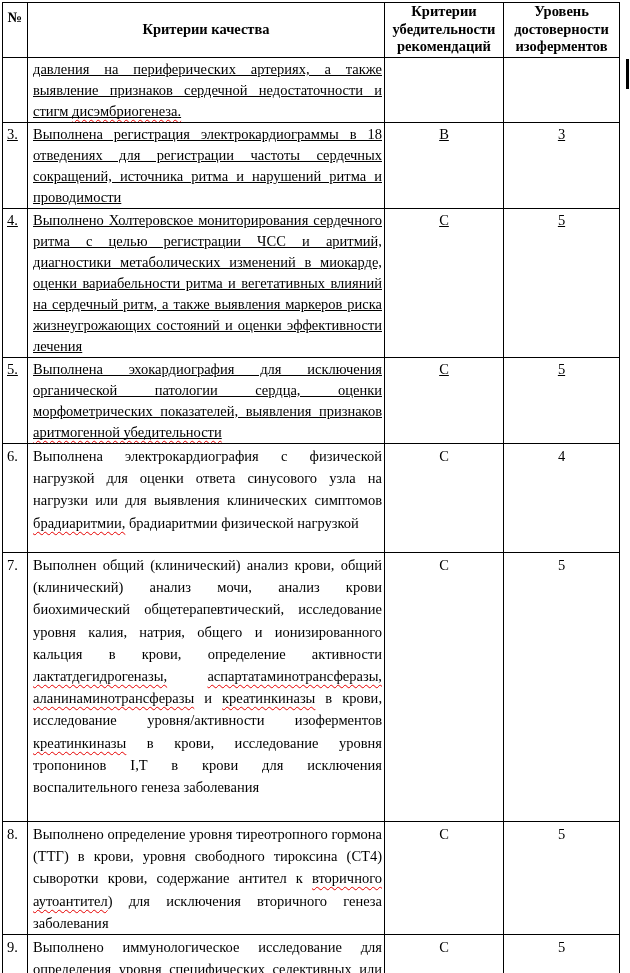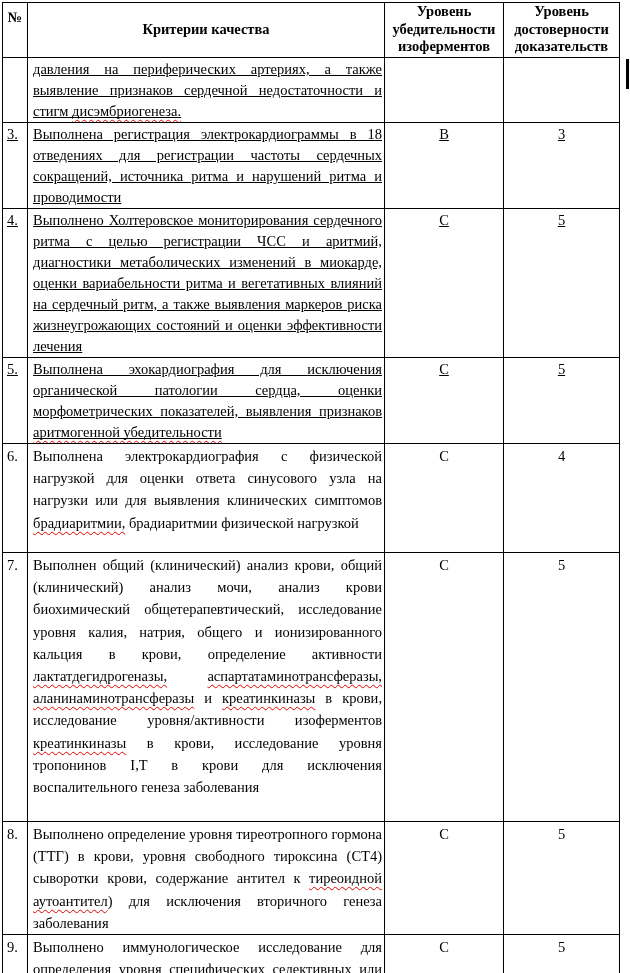--- a/index.html
+++ b/index.html
@@ -91,22 +91,22 @@
     <colgroup>
       <col style="width:25px">
       <col style="width:357px">
       <col style="width:119px">
       <col style="width:116px">
     </colgroup>
     <thead>
       <tr>
         <th class="h-num">№</th>
         <th class="h-crit">Критерии качества</th>
-        <th>Уровень убедительности изоферментов</th>
-        <th>Уровень достоверности доказательств</th>
+        <th>Критерии убедительности рекомендаций</th>
+        <th>Уровень достоверности изоферментов</th>
       </tr>
     </thead>
     <tbody id="table-body">
         <tr class="tight">
     <td class="num"></td>
     <td class="crit"><span>давления на периферических артериях, а также выявление признаков сердечной недостаточности и стигм </span><span class="miss">дисэмбриогенеза.</span></td>
     <td class="lvl"></td>
     <td class="lvl"></td>
   </tr>
         <tr class="tight">
@@ -134,21 +134,21 @@
     <td class="lvl">4</td>
   </tr>
         <tr class="loose">
     <td class="num">7.</td>
     <td class="crit"><span>Выполнен общий (клинический) анализ крови, общий (клинический) анализ мочи, анализ крови биохимический общетерапевтический, исследование уровня калия, натрия, общего и ионизированного кальция в крови, определение активности </span><span class="miss">лактатдегидрогеназы,</span><span> </span><span class="miss">аспартатаминотрансферазы,</span><span> </span><span class="miss">аланинаминотрансферазы</span><span> и </span><span class="miss">креатинкиназы</span><span> в крови, исследование уровня/активности изоферментов </span><span class="miss">креатинкиназы</span><span> в крови, исследование уровня тропонинов I,T в крови для исключения воспалительного генеза заболевания</span></td>
     <td class="lvl">C</td>
     <td class="lvl">5</td>
   </tr>
         <tr class="loose">
     <td class="num">8.</td>
-    <td class="crit"><span>Выполнено определение уровня тиреотропного гормона (ТТГ) в крови, уровня свободного тироксина (СТ4) сыворотки крови, содержание антител к </span><span class="miss">тиреоидной</span><span> </span><span class="miss">аутоантител</span><span>) для исключения вторичного генеза заболевания</span></td>
+    <td class="crit"><span>Выполнено определение уровня тиреотропного гормона (ТТГ) в крови, уровня свободного тироксина (СТ4) сыворотки крови, содержание антител к </span><span class="miss">вторичного</span><span> </span><span class="miss">аутоантител</span><span>) для исключения вторичного генеза заболевания</span></td>
     <td class="lvl">C</td>
     <td class="lvl">5</td>
   </tr>
         <tr class="loose">
     <td class="num">9.</td>
     <td class="crit"><span>Выполнено иммунологическое исследование для определения уровня специфических селективных или неселективных аутоантител к антигенам проводящей системы сердца, </span><span class="miss">кардиомиоцитам</span></td>
     <td class="lvl">C</td>
     <td class="lvl">5</td>
   </tr>
       </tbody>

